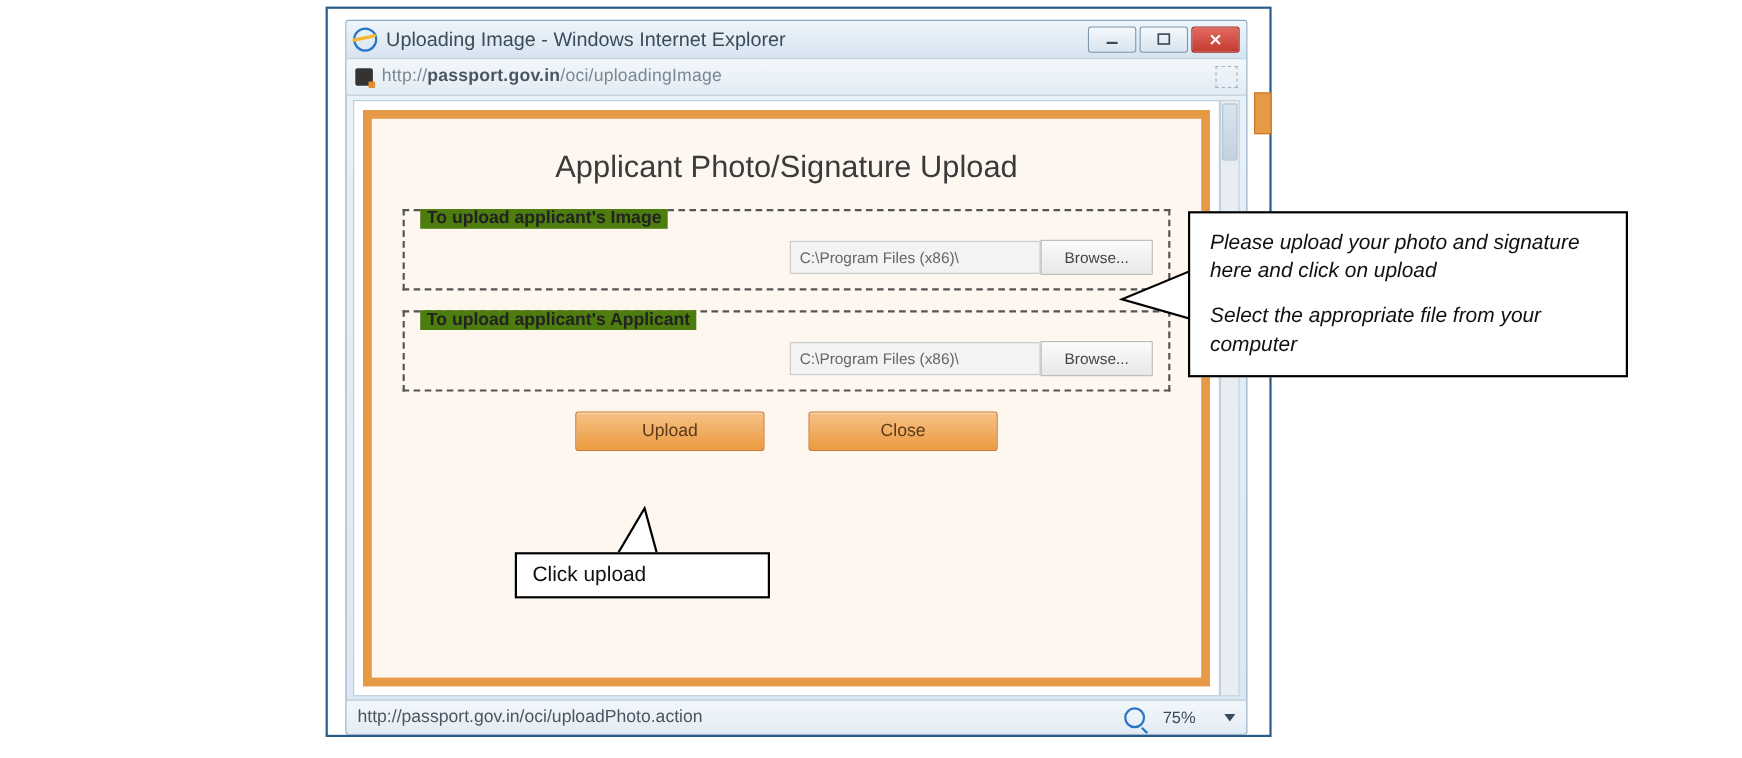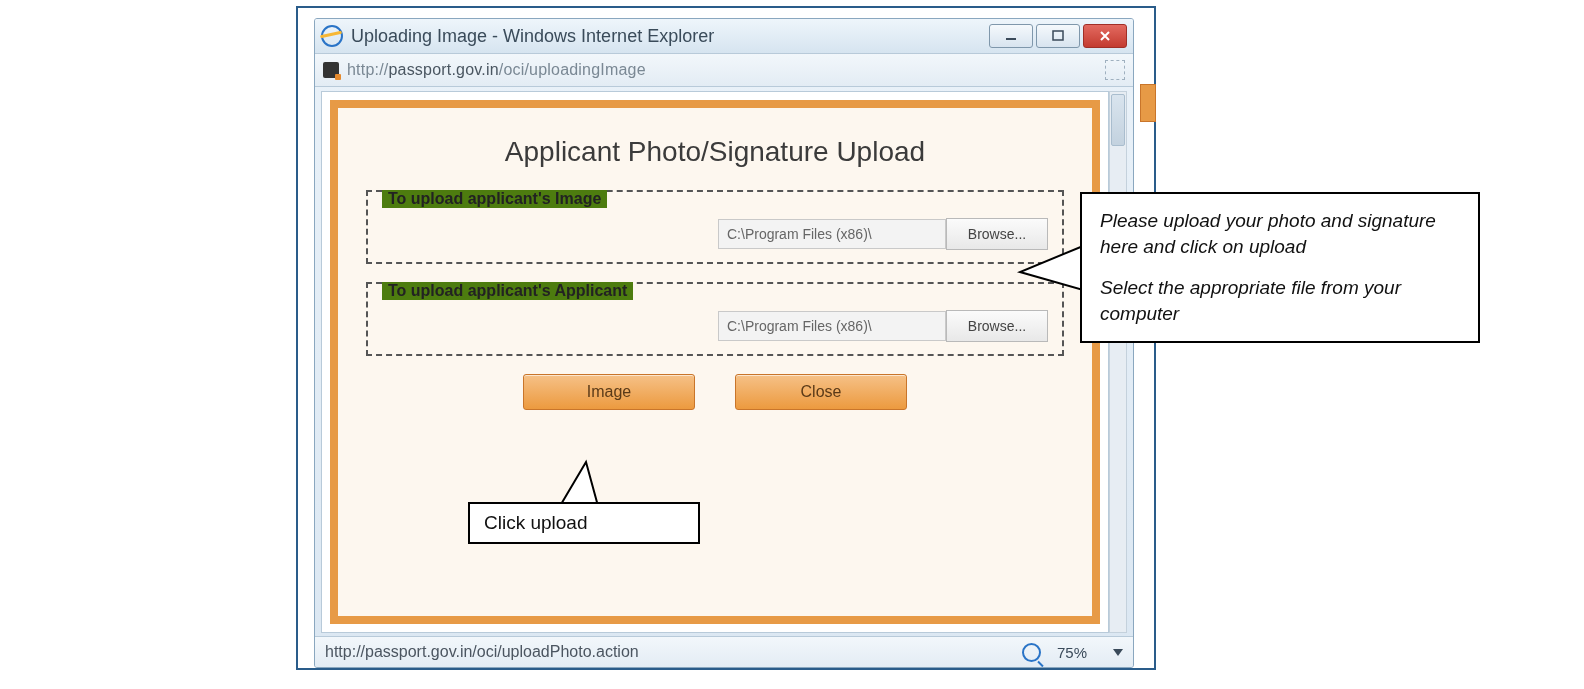--- a/index.html
+++ b/index.html
@@ -11,21 +11,21 @@
   .ie-glyph:after{content:"";position:absolute;left:-3px;top:6px;width:22px;height:3px;background:#f7b733;border-radius:2px;transform:rotate(-12deg);}
   .title-text{color:#3a4b5a;font-size:18px;font-weight:500;white-space:nowrap;}
   .win-controls{margin-left:auto;display:flex;gap:3px;}
   .wc{width:42px;height:22px;border:1px solid #7f97ab;border-radius:3px;background:linear-gradient(#f5f9fc,#d8e4ef);display:flex;align-items:center;justify-content:center;font-size:13px;color:#3a4a5a;cursor:default;}
   .wc.close{background:linear-gradient(#e36a60,#c33b30);border-color:#a02f27;color:#fff;font-weight:bold;}
   .wc svg{display:block;}
   .addr-row{height:32px;display:flex;align-items:center;padding:0 8px;background:linear-gradient(#f2f7fb,#e3ecf4);border-bottom:1px solid #b8cad9;}
   .favicon{width:16px;height:16px;background:#333;margin-right:8px;border-radius:2px;position:relative;}
   .favicon:after{content:"";position:absolute;right:-2px;bottom:-2px;width:6px;height:6px;background:#e58a2e;border-radius:1px;}
   .addr-text{font-size:16px;color:#7a8894;letter-spacing:.2px;white-space:nowrap;}
-  .addr-text b{color:#4a5661;font-weight:400;}
+  .addr-text b{color:#4a5661;font-weight:700;}
   .addr-tail{margin-left:auto;width:18px;height:18px;border:1px dashed #9fb0bf;}
   .viewport{position:absolute;left:6px;right:24px;top:72px;bottom:34px;background:#fff;border:1px solid #b8cad9;}
   .page-orange{position:absolute;inset:8px 8px 8px 8px;border:8px solid #e79a46;background:#fdf7ef;}
   .page-heading{text-align:center;font-size:28px;color:#3b3b3b;margin:28px 0 22px;font-weight:500;}
   .fieldset{margin:10px 28px 18px;border:2px dashed #555;padding:0 14px 12px;}
   .legend{display:inline-block;background:#4d7c0f;padding:0 6px;margin-top:-12px;font-weight:700;font-size:16px;color:#222;position:relative;top:-2px;}
   .file-row{display:flex;justify-content:flex-end;align-items:center;margin-top:8px;}
   .file-display{width:210px;height:28px;border:1px solid #c9c9c9;background:#f3f3f3;font-size:14px;color:#666;display:flex;align-items:center;padding:0 8px;white-space:nowrap;overflow:hidden;}
   .browse-btn{width:100px;height:30px;border:1px solid #b9b9b9;background:linear-gradient(#fbfbfb,#e8e8e8);font-size:14px;color:#444;display:flex;align-items:center;justify-content:center;margin-left:0;cursor:pointer;}
   .action-row{display:flex;justify-content:center;gap:40px;margin-top:18px;}
@@ -98,21 +98,21 @@
 
           <div class="fieldset">
             <div class="legend">To upload applicant's Applicant</div>
             <div class="file-row">
               <div class="file-display">C:\Program Files (x86)\</div>
               <div class="browse-btn">Browse...</div>
             </div>
           </div>
 
           <div class="action-row">
-            <div class="orange-btn">Image</div>
+            <div class="orange-btn">Upload</div>
             <div class="orange-btn">Close</div>
           </div>
         </div>
       </div>
 
       <div class="vscroll">
         <div class="thumb"></div>
       </div>
 
       <div class="statusbar">

